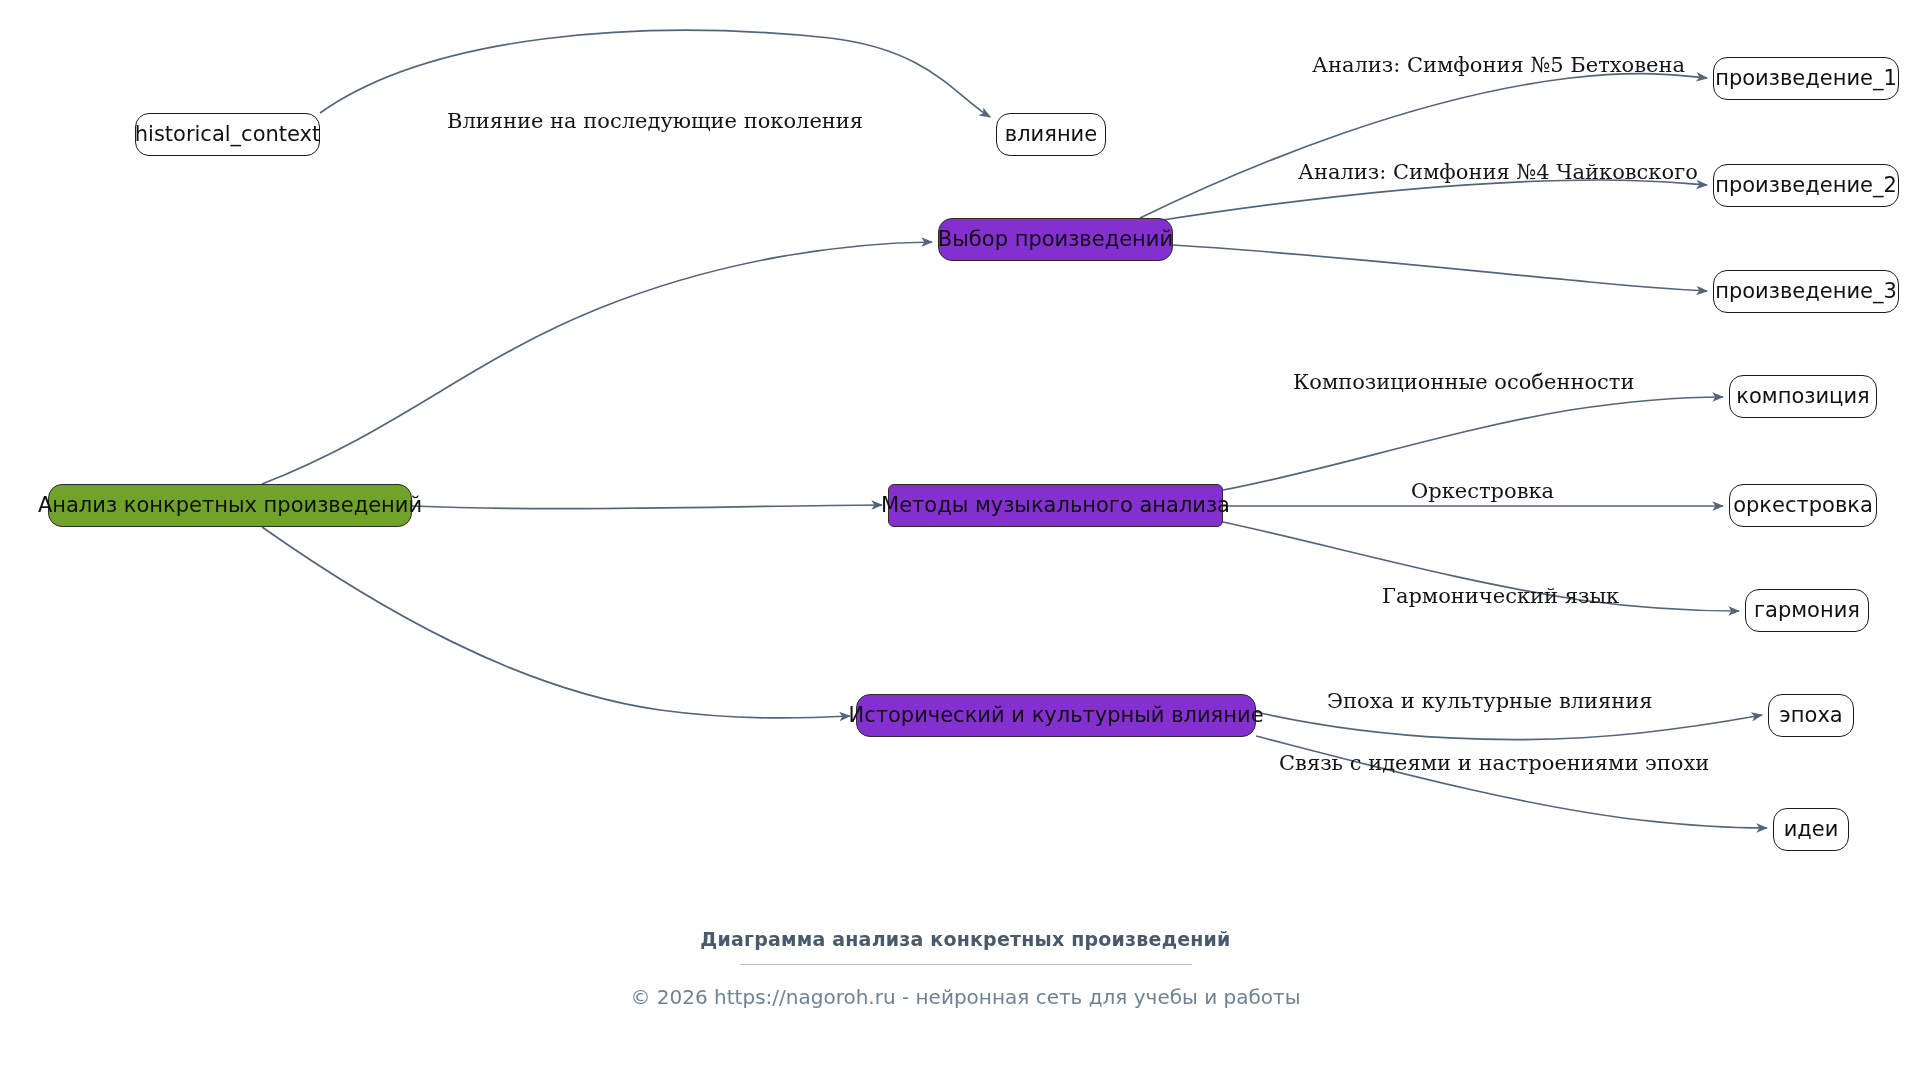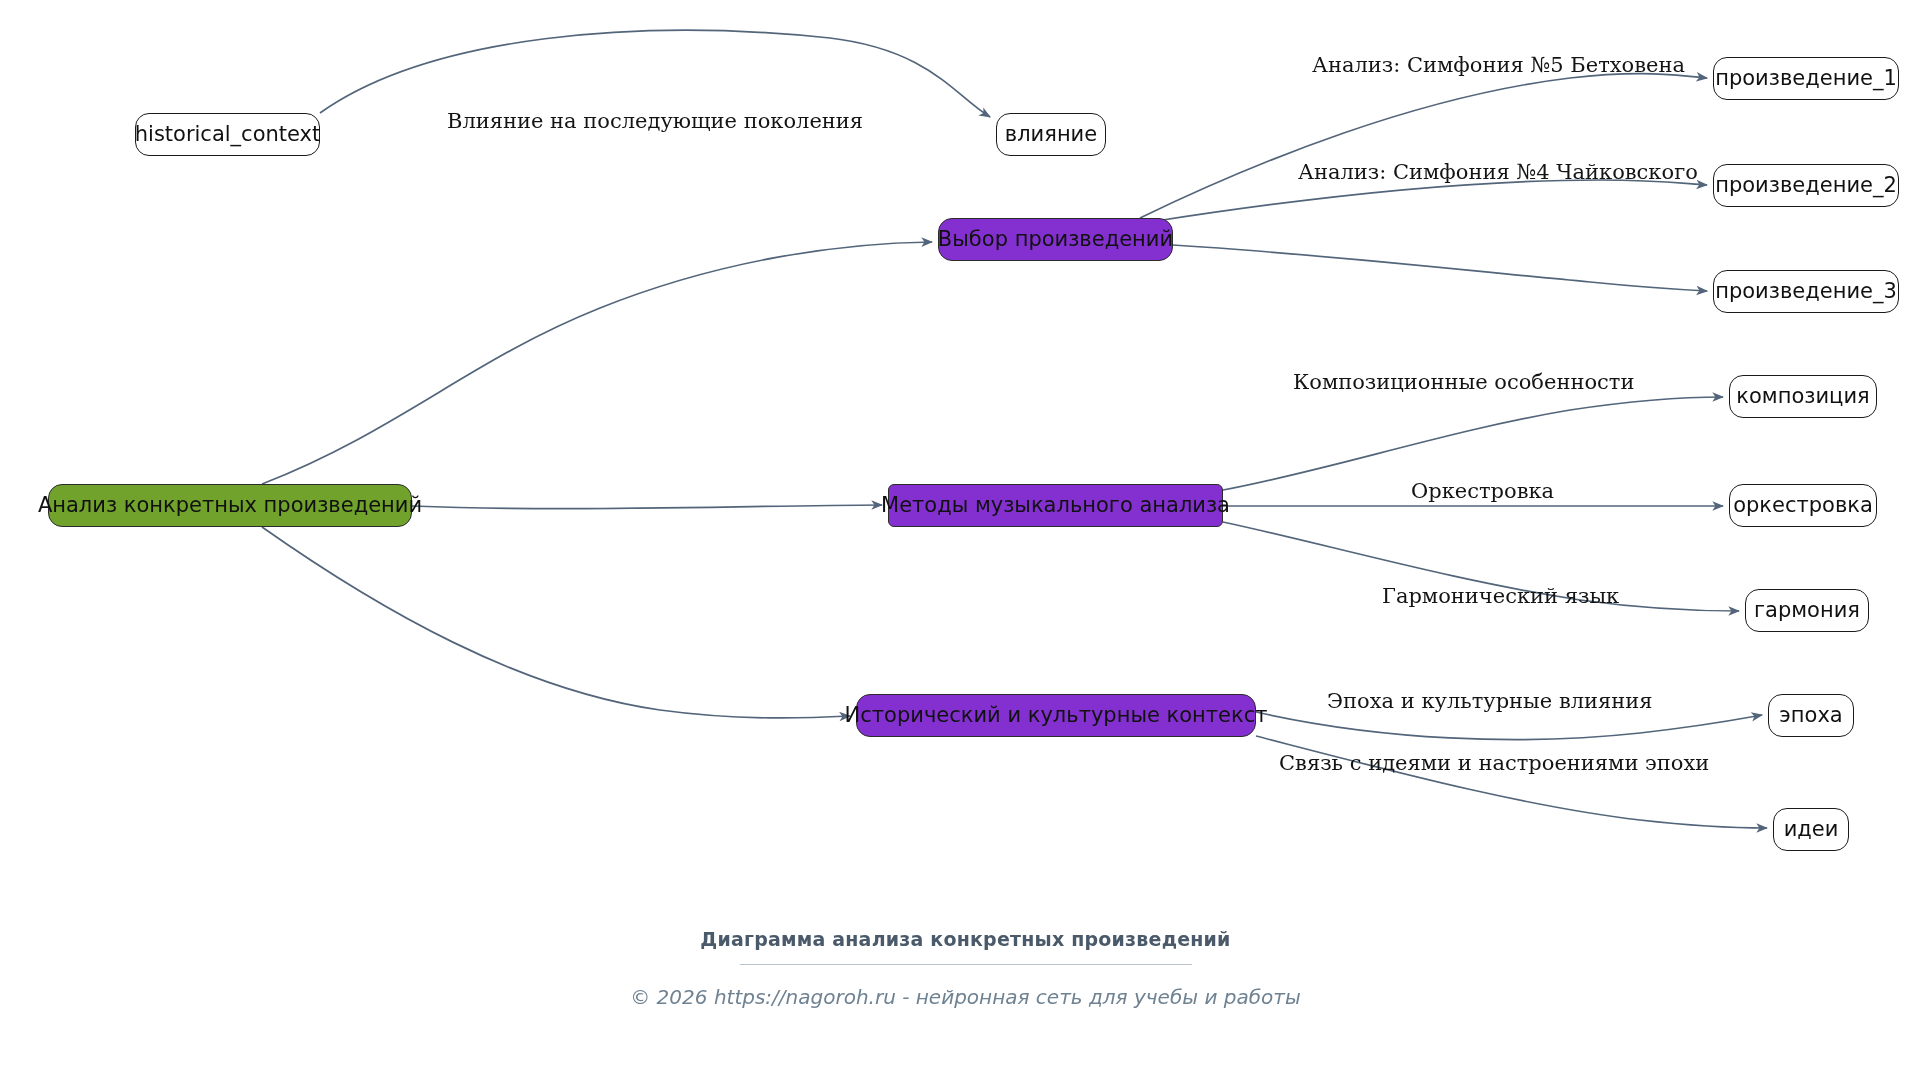--- a/index.html
+++ b/index.html
@@ -79,21 +79,20 @@
     margin: 14px auto 0 auto;
     width: 452px;
     height: 1px;
     background: #b9c2cb;
   }
   .footer-credit {
     margin-top: 20px;
     font-family: "DejaVu Sans", sans-serif;
     font-size: 20px;
     color: #6f8292;
-    font-style: italic;
   }
 </style>
 </head>
 <body>
 
 <div id="canvas">
 
   <svg id="edges" viewBox="0 0 1931 1080" width="1931" height="1080" xmlns="http://www.w3.org/2000/svg">
     <defs>
       <marker id="arrow" viewBox="0 0 10 10" refX="9" refY="5" markerWidth="7" markerHeight="7" orient="auto-start-reverse">
@@ -142,21 +141,21 @@
 
   <div class="node branch" style="left:938px; top:218px; width:235px; height:43px;">
     <span>Выбор произведений</span>
   </div>
 
   <div class="node branch" style="left:888px; top:484px; width:335px; height:43px;border-radius:6px;">
     <span>Методы музыкального анализа</span>
   </div>
 
   <div class="node branch" style="left:856px; top:694px; width:400px; height:43px;">
-    <span>Исторический и культурные контекст</span>
+    <span>Исторический и культурный влияние</span>
   </div>
 
   <div class="node leaf" style="left:1713px; top:57px; width:186px; height:43px;">
     <span>произведение_1</span>
   </div>
 
   <div class="node leaf" style="left:1713px; top:164px; width:186px; height:43px;">
     <span>произведение_2</span>
   </div>
 

